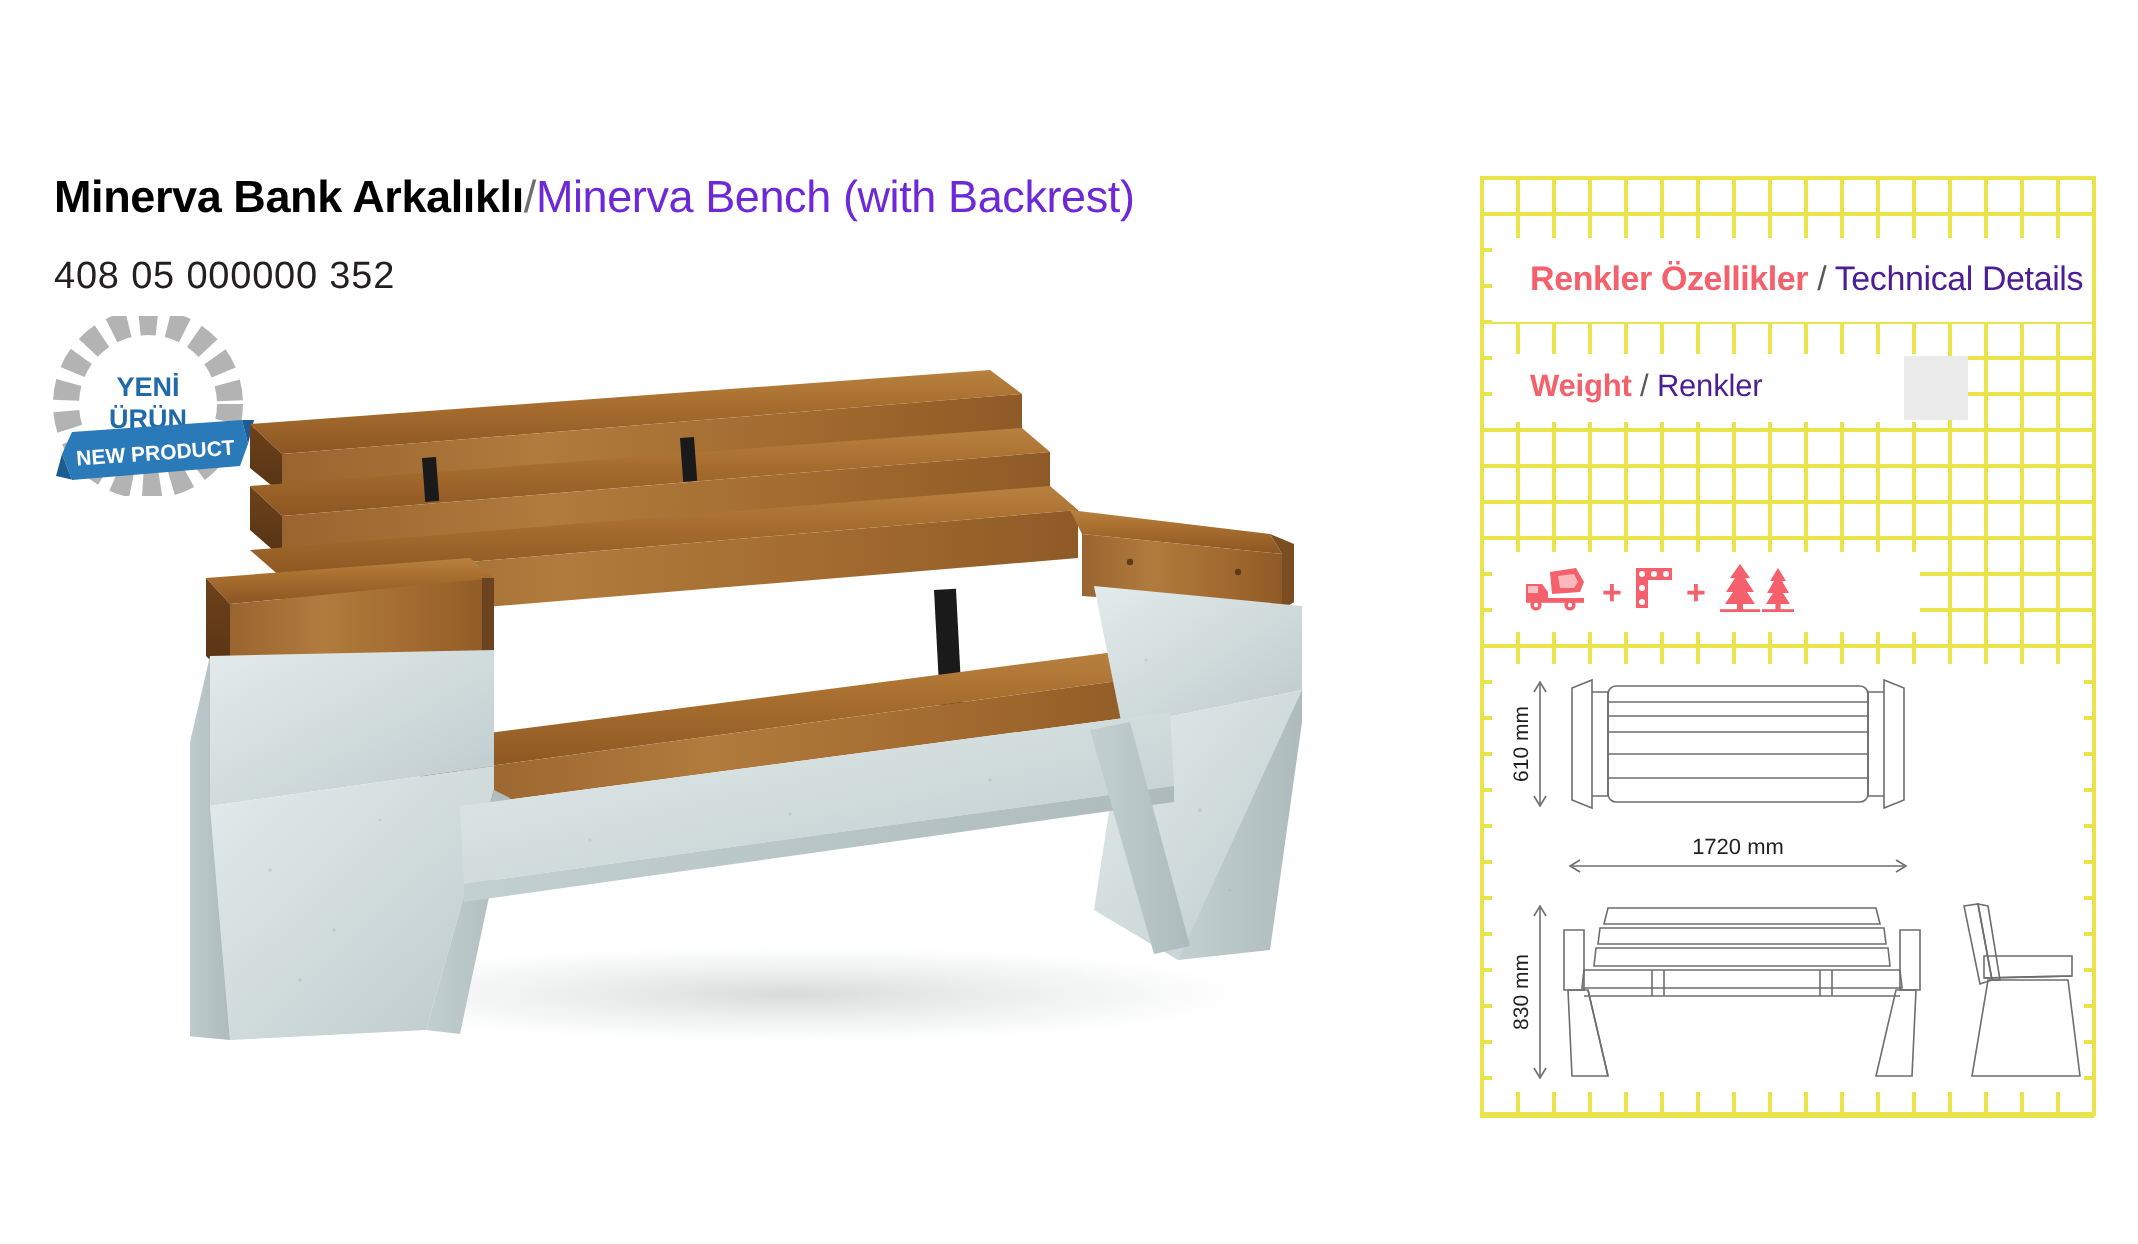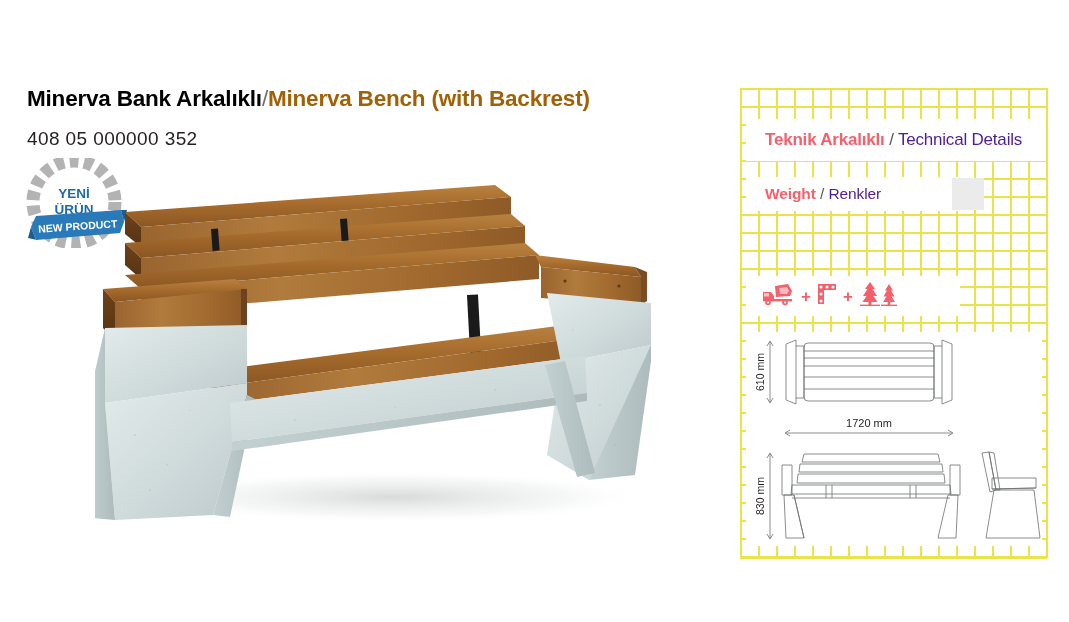--- a/index.html
+++ b/index.html
@@ -10,21 +10,21 @@
     overflow:hidden;position:relative;
   }
 
   
   .left-pane{position:absolute;left:0;top:0;width:730px;height:622px;}
 
   .title-block{position:absolute;left:27px;top:85px;width:660px;}
   .title-line{font-size:22.5px;line-height:28px;white-space:nowrap;letter-spacing:-0.2px;}
   .title-tr{color:#000000;font-weight:bold;}
   .title-sep{color:#6d6e70;font-weight:normal;}
-  .title-en{color:#a16207;font-weight:bold;}
+  .title-en{color:#6d28d9;font-weight:normal;}
   .product-code{margin-top:15px;font-size:19px;color:#231f20;letter-spacing:0.4px;font-weight:300;}
 
   
   .badge{position:absolute;left:24px;top:158px;width:105px;height:90px;}
   .badge svg{display:block;}
 
   
   .bench-wrap{position:absolute;left:95px;top:185px;width:580px;height:345px;}
   .bench-wrap svg{display:block;}
 
@@ -217,21 +217,21 @@
           <circle cx="478" cy="145" r="0.8"></circle>
       </g>
     </svg>
   </div>
 </div>
 
 <div class="spec-pane">
 
   <div class="row-white r-tech">
     <div class="txt">
-      <span class="lbl-tr">Teknik Arkalıklı</span>
+      <span class="lbl-tr">Renkler Özellikler</span>
       <span class="lbl-sep">/</span>
       <span class="lbl-en">Technical Details</span>
     </div>
   </div>
 
   <div class="row-white r-colors">
     <div class="txt">
       <span class="lbl-tr">Weight</span>
       <span class="lbl-sep">/</span>
       <span class="lbl-en">Renkler</span>

